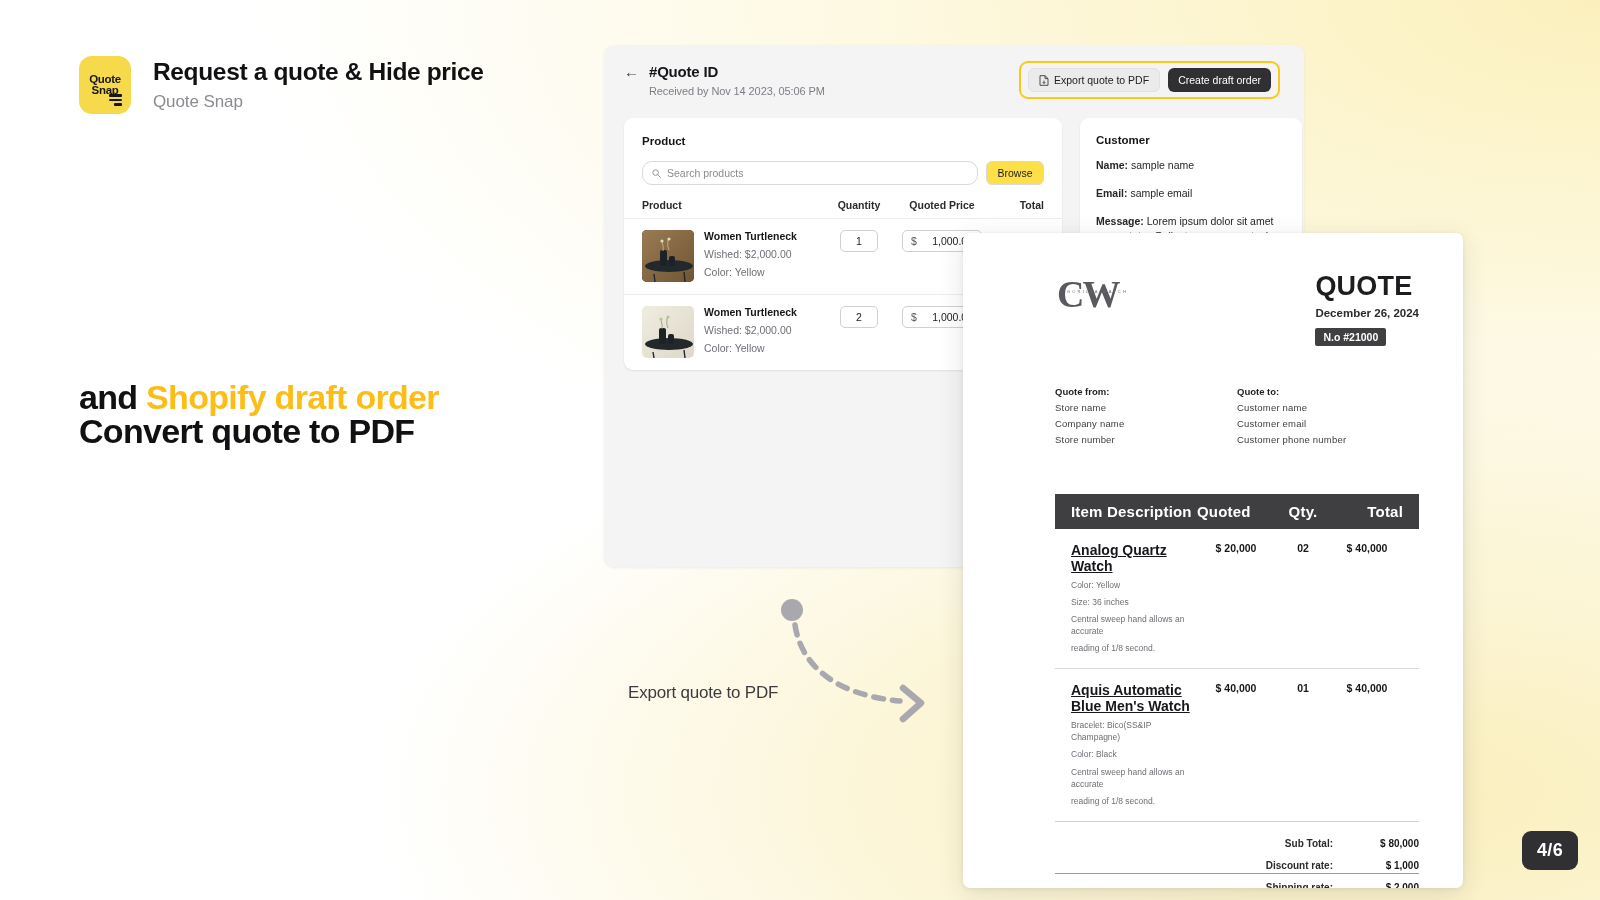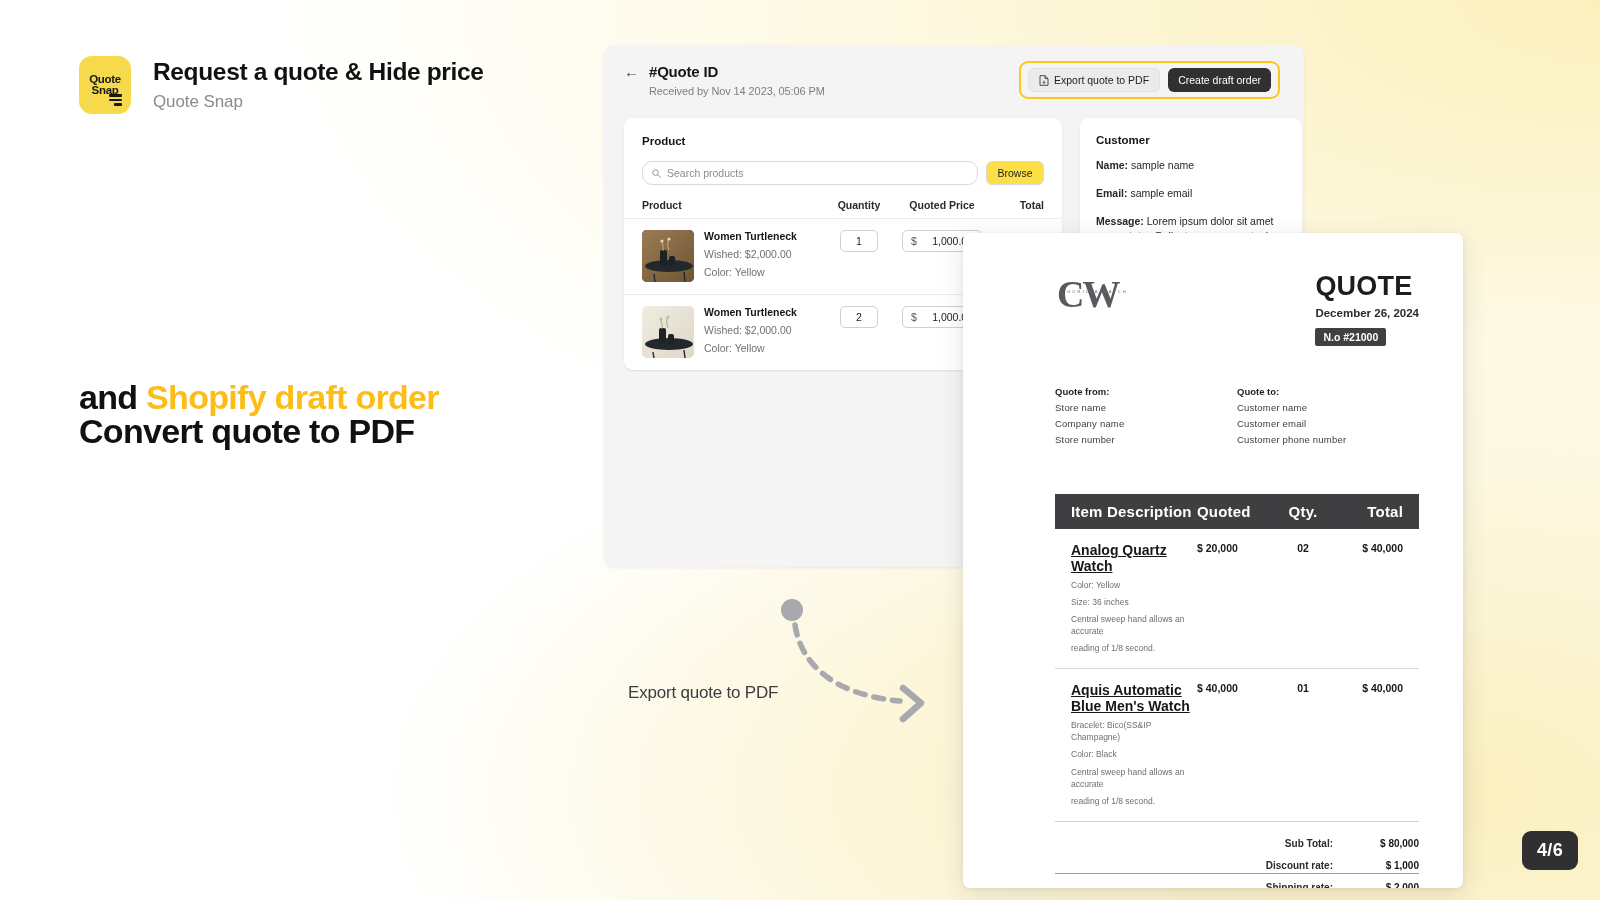--- a/index.html
+++ b/index.html
@@ -185,21 +185,21 @@
   }
   .dcol-desc { flex: 1; }
   .dcol-quoted { width: 78px; text-align: left; }
   .dcol-qty { width: 56px; text-align: center; }
   .dcol-total { width: 72px; text-align: right; }
 
   .ditem { display: flex; padding: 13px 16px 14px 16px; border-bottom: 1px solid #d9d9dd; }
   .ditem:last-child { border-bottom: 1px solid #cfcfd4; }
   .ditem .dname { font-size: 14px; font-weight: 700; color: #17171b; text-decoration: underline; }
   .ditem .dspec { font-size: 8.5px; color: #6e6e75; margin-top: 5px; line-height: 1.42; }
-  .ditem .dval { font-size: 10.5px; font-weight: 700; color: #17171b; }
+  .ditem .dval { font-size: 10.5px; font-weight: 700; color: #17171b; text-align: center; }
 
   #pdf-totals { margin-top: 16px; }
   .trow { display: flex; justify-content: flex-end; align-items: center; font-size: 10px; margin-bottom: 11px; }
   .trow .tl { font-weight: 600; color: #2a2a2f; text-align: right; width: 160px; }
   .trow .tv { font-weight: 700; color: #17171b; width: 86px; text-align: right; }
   #grand-total {
     background: #3f3f42; color: #ffffff; display: flex; align-items: center;
     justify-content: flex-end; padding: 10px 16px; margin-top: 12px; margin-left: 200px;
   }
   #grand-total .gl { font-size: 10.5px; font-weight: 600; letter-spacing: 0.4px; }

